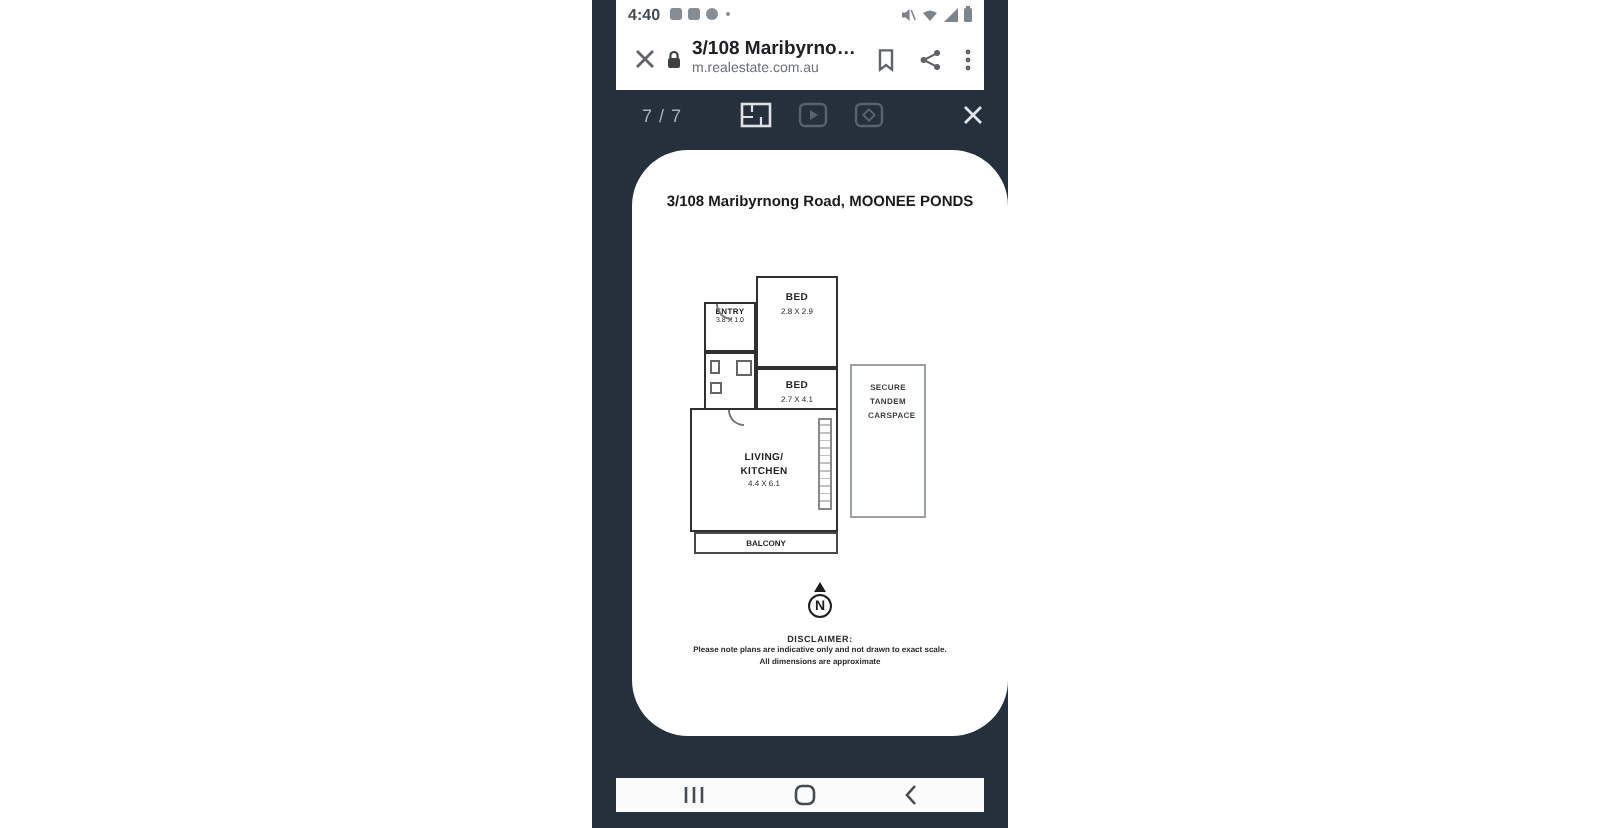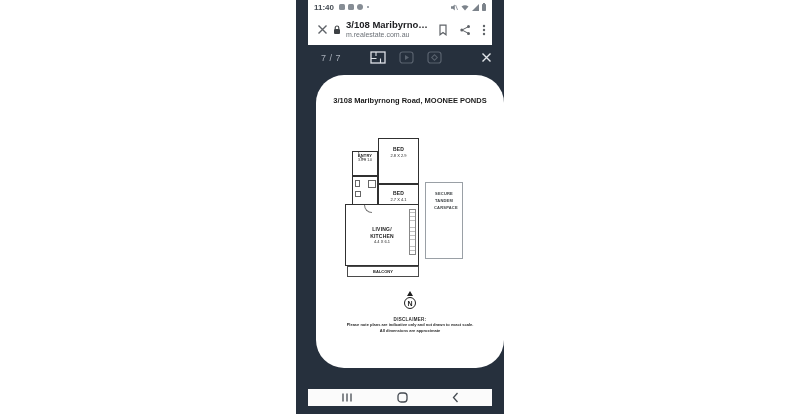--- a/index.html
+++ b/index.html
@@ -89,21 +89,21 @@
             justify-content:center; gap:44px; }
   .nav-btn { display:flex; align-items:center; justify-content:center; }
 </style>
 </head>
 <body>
 
 <div class="phone">
 
   <div class="statusbar">
     <div class="sb-left">
-      <span class="sb-time">11:40</span>
+      <span class="sb-time">4:40</span>
       <span class="sb-chip"></span>
       <span class="sb-chip"></span>
       <span class="sb-chip round"></span>
       <span class="sb-dot"></span>
     </div>
     <div class="sb-right">
       <svg width="7" height="7">
         <polygon points="0,2.2 1.8,2.2 3.8,0.5 3.8,6.5 1.8,4.8 0,4.8" fill="#7c838b"></polygon>
         <line x1="4.6" y1="1" x2="6.6" y2="6" stroke="#7c838b" stroke-width="0.8"></line>
       </svg>

